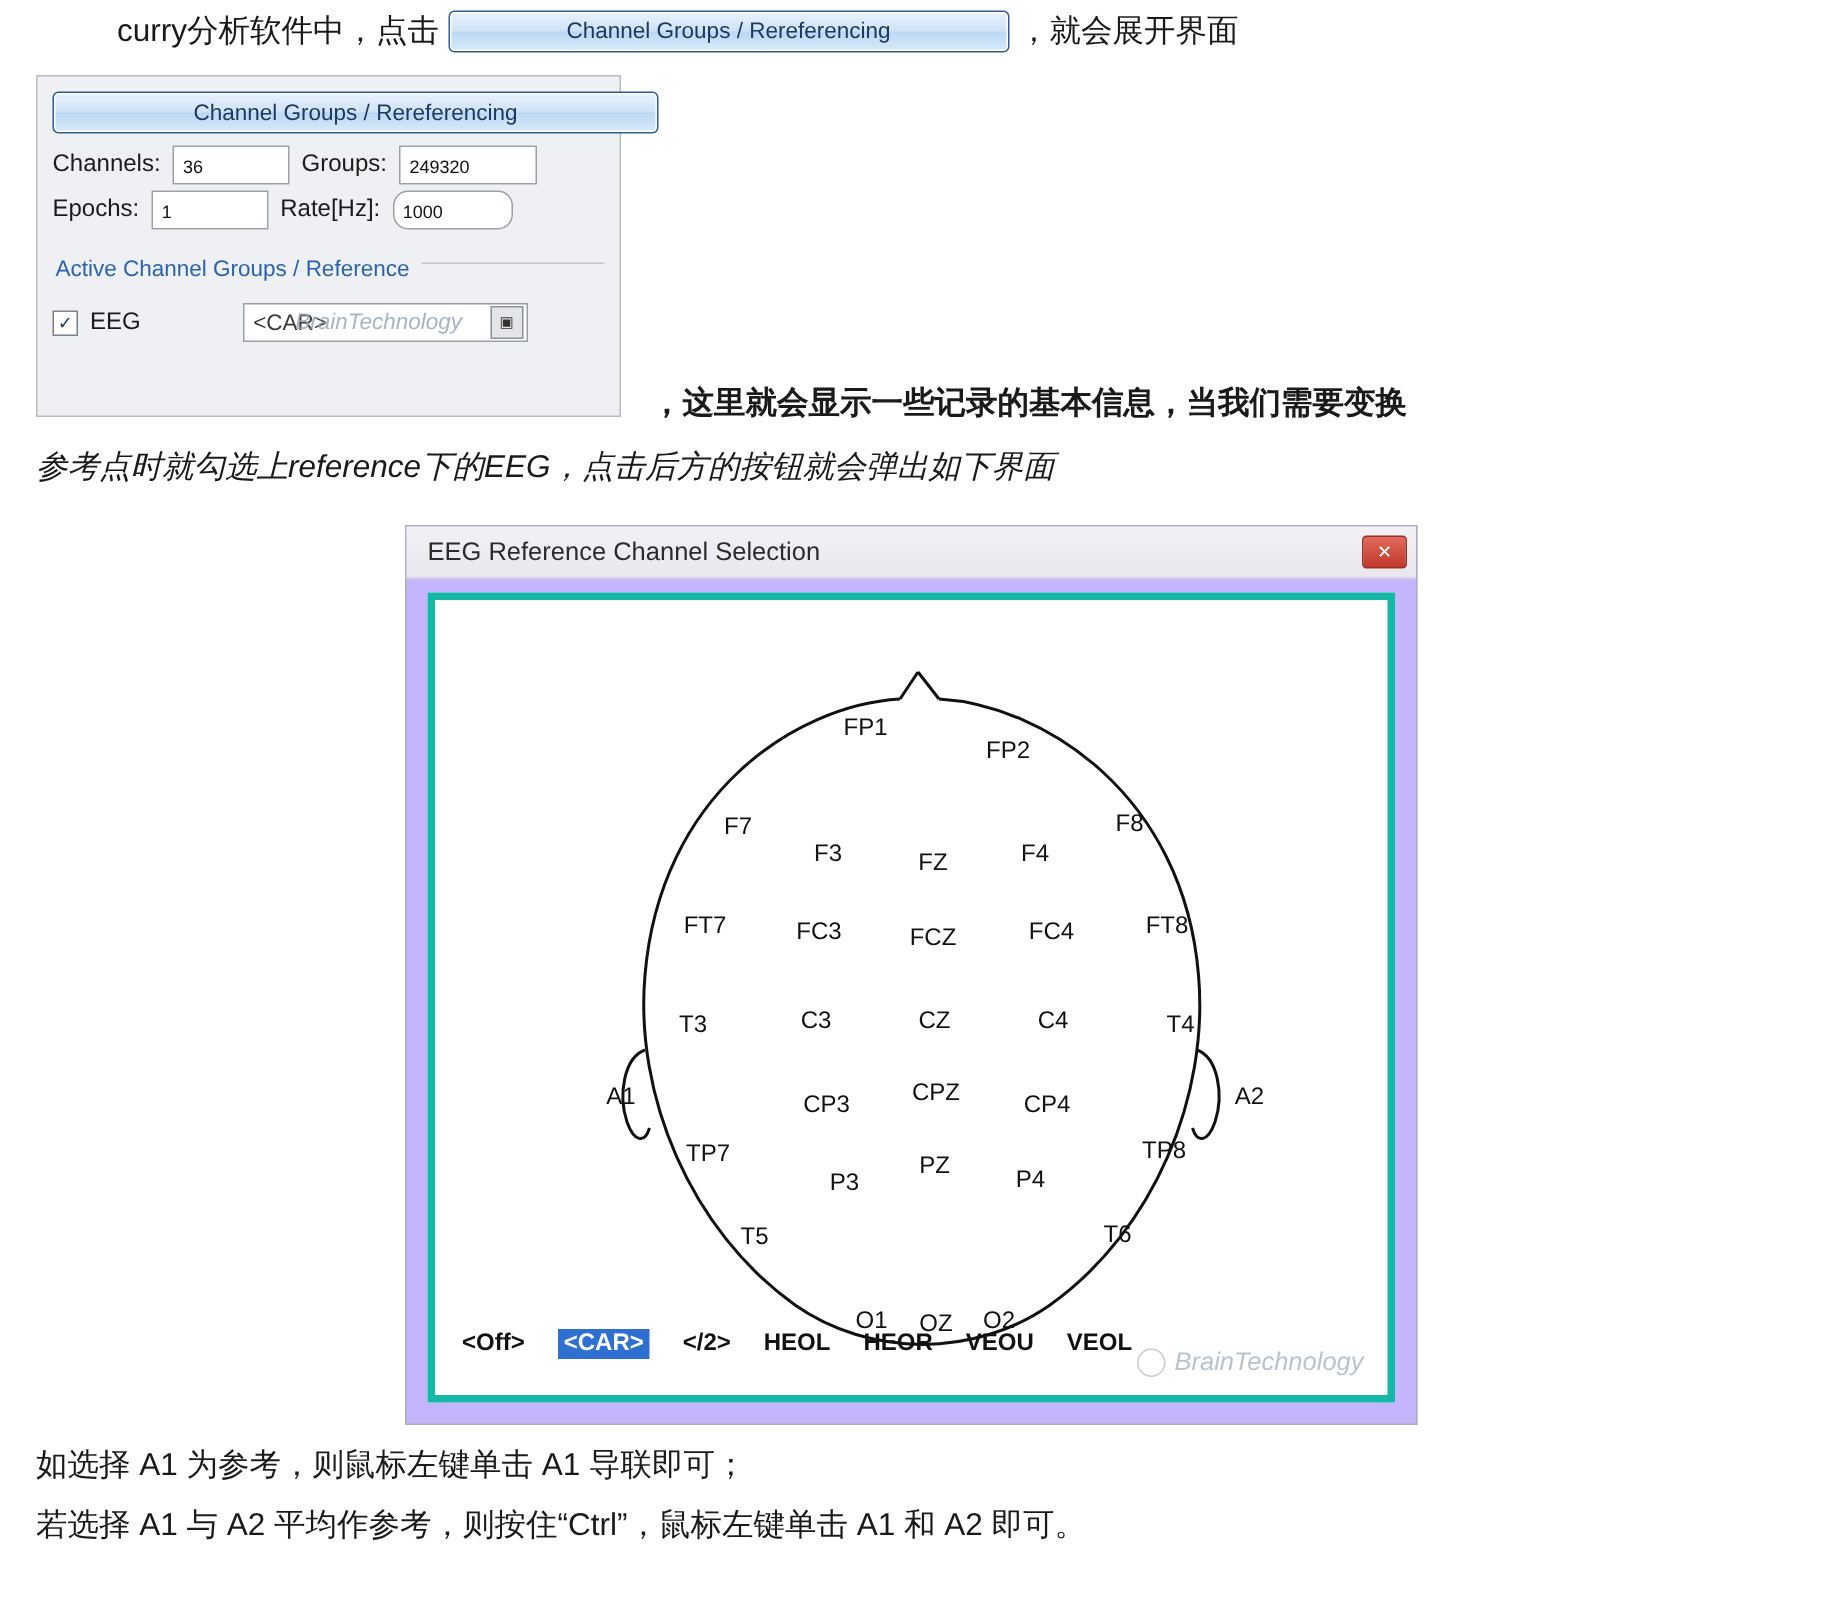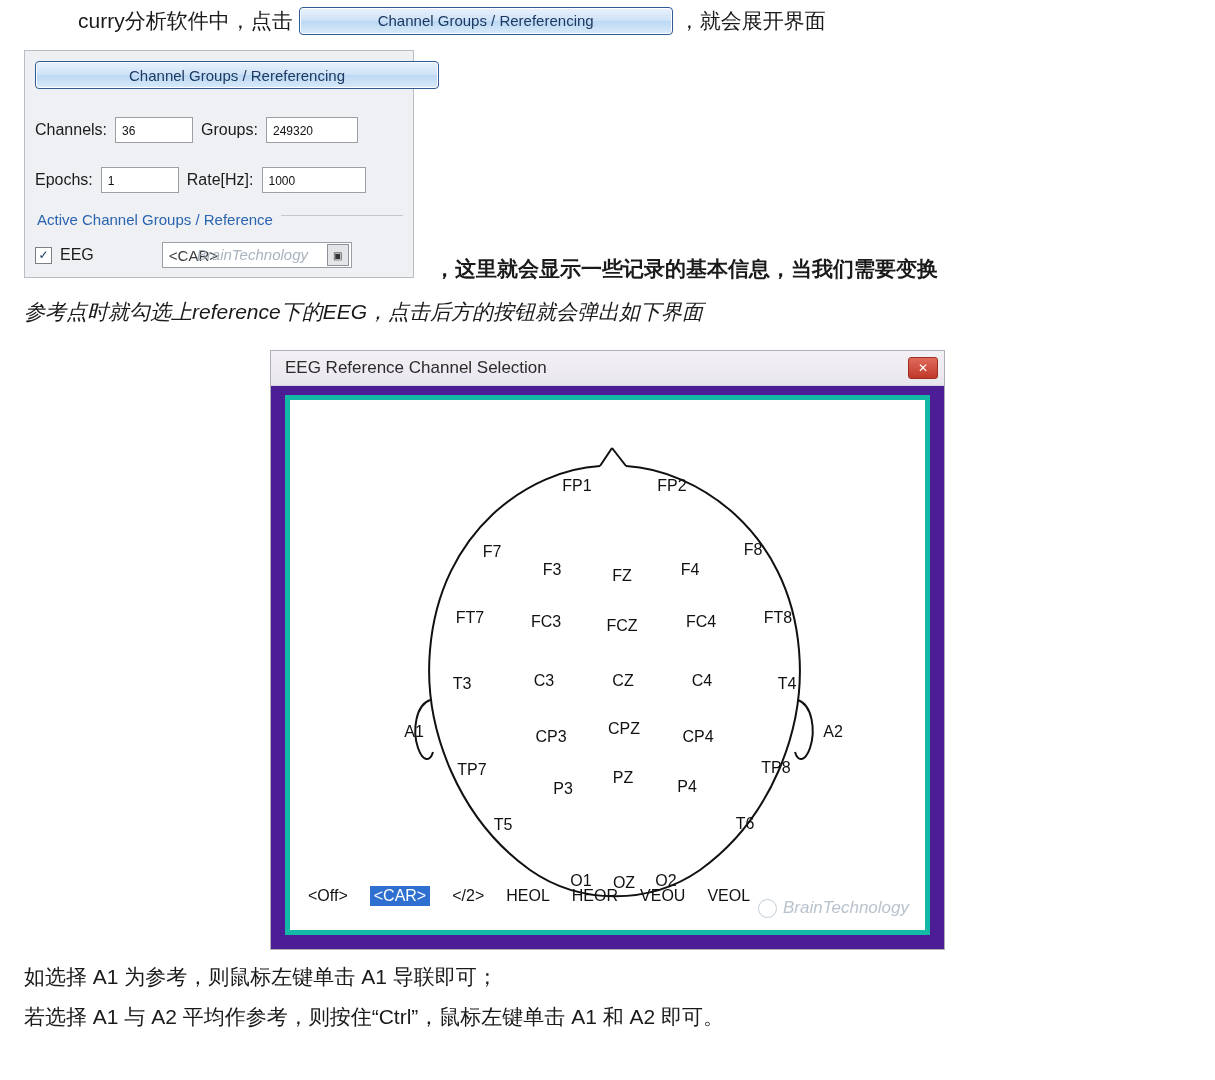--- a/index.html
+++ b/index.html
@@ -39,32 +39,32 @@
     border:1px solid #b9bcc2;
     padding:8px 10px 0 10px;
     box-sizing:border-box;
   }
   #panel .btn-blue{width:370px;height:26px;font-size:15px;margin:2px 0 4px 0;}
   .group-title{
     color:#2a63b0;font-size:15px;margin:10px 0 2px 2px;display:inline-block;
   }
   .legend-row{display:flex;align-items:center;gap:8px;margin-top:8px;}
   .legend-row .line{flex:1;height:1px;background:#c3c6cc;}
-  .field-row{display:flex;align-items:center;gap:8px;margin-top:24px;}
+  .field-row{display:flex;align-items:center;gap:8px;margin-top:4px;}
   .field-label{font-size:16px;color:#1b1b1b;}
   .field-box{
     background:#ffffff;border:1px solid #9aa0a6;
     height:26px;line-height:26px;
     font-size:12px;color:#111;
     padding:0 6px;box-sizing:border-box;
   }
   .w-channels{width:78px;}
   .w-samples{width:92px;}
   .w-epochs{width:78px;}
-  .w-rate{width:104px;}
+  .w-rate{width:80px;border-radius:10px;}
   .check-row{display:flex;align-items:center;gap:8px;margin-top:12px;}
   .checkbox{
     width:15px;height:15px;border:1px solid #7b8087;background:#fff;
     display:inline-flex;align-items:center;justify-content:center;
     font-size:12px;color:#1b3a63;line-height:1;
   }
   .combo{
     margin-left:60px;width:190px;height:26px;
     background:#fff;border:1px solid #9aa0a6;
     display:flex;align-items:center;justify-content:space-between;
@@ -81,21 +81,21 @@
     pointer-events:none;
   }
 
   
   #p-after-panel{left:434px;top:252px;font-weight:bold;}
   #p-line2{left:24px;top:295px;font-style:italic;}
 
   
   #dialog{
     position:absolute;left:270px;top:350px;width:675px;height:600px;
-    background:#4c1d95;border:1px solid #b0aeb6;box-sizing:border-box;
+    background:#c4b5fd;border:1px solid #b0aeb6;box-sizing:border-box;
   }
   #dialog .titlebar{
     height:34px;display:flex;align-items:center;justify-content:space-between;
     padding:0 6px 0 14px;
     background:linear-gradient(180deg,#f3f1f5 0%,#e9e7ee 100%);
     border-bottom:1px solid #d6d4db;
   }
   #dialog .title{font-size:17px;color:#2b2b2b;}
   .closebtn{
     width:28px;height:20px;border-radius:3px;
@@ -108,21 +108,21 @@
     background:#ffffff;border:5px solid #14b8a6;
     overflow:hidden;
   }
   .head-svg{position:absolute;left:0;top:0;}
   .elec{
     position:absolute;font-size:16px;color:#111;
     transform:translate(-50%,-50%);white-space:nowrap;
   }
   .bottom-row{
     position:absolute;left:18px;bottom:24px;display:flex;align-items:center;gap:22px;
-    font-size:16px;color:#111;
+    font-size:16px;color:#111;font-weight:bold;
   }
   .sel{
     background:#2f6fd0;color:#ffffff;padding:1px 4px;
   }
   .brandwm{
     position:absolute;right:16px;bottom:12px;display:flex;align-items:center;gap:6px;
     color:#b9c3cd;font-style:italic;font-size:17px;
   }
   .brandwm .bmark{
     width:17px;height:17px;border-radius:50%;border:1px solid #c3ccd5;
@@ -195,21 +195,21 @@
                C 133 330, 170 420, 240 470
                C 290 505, 360 505, 410 470
                C 480 420, 516 330, 509 250
                C 499 130, 406 70, 336 66" stroke="#111" stroke-width="2" fill="none"></path>
       <path d="M140 300 C 126 305, 122 330, 128 348 C 133 362, 140 362, 143 352" stroke="#111" stroke-width="2" fill="none"></path>
       <path d="M508 300 C 522 305, 526 330, 520 348 C 515 362, 508 362, 505 352" stroke="#111" stroke-width="2" fill="none"></path>
     </svg>
 
     <div>
       <span class="elec" style="left:287px;top:86px">FP1</span>
-      <span class="elec" style="left:382px;top:86px">FP2</span>
+      <span class="elec" style="left:382px;top:101px">FP2</span>
       <span class="elec" style="left:202px;top:152px">F7</span>
       <span class="elec" style="left:262px;top:170px">F3</span>
       <span class="elec" style="left:332px;top:176px">FZ</span>
       <span class="elec" style="left:400px;top:170px">F4</span>
       <span class="elec" style="left:463px;top:150px">F8</span>
       <span class="elec" style="left:180px;top:218px">FT7</span>
       <span class="elec" style="left:256px;top:222px">FC3</span>
       <span class="elec" style="left:332px;top:226px">FCZ</span>
       <span class="elec" style="left:411px;top:222px">FC4</span>
       <span class="elec" style="left:488px;top:218px">FT8</span>

